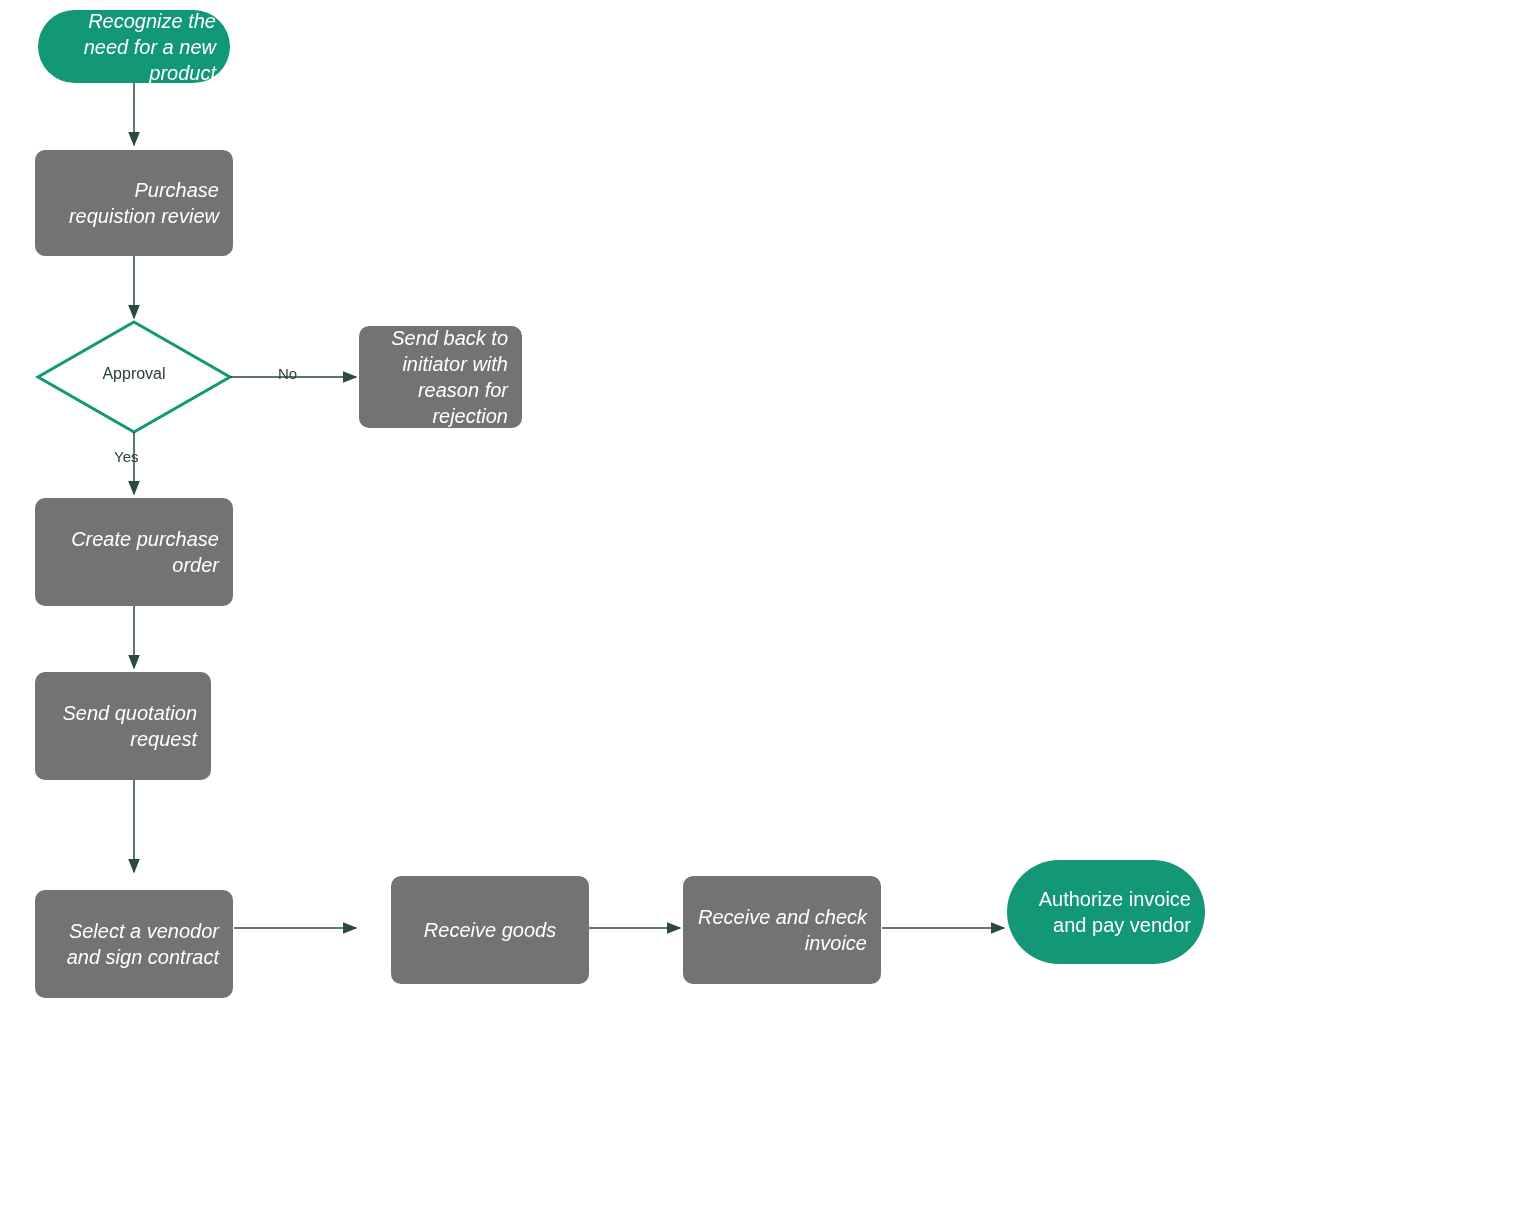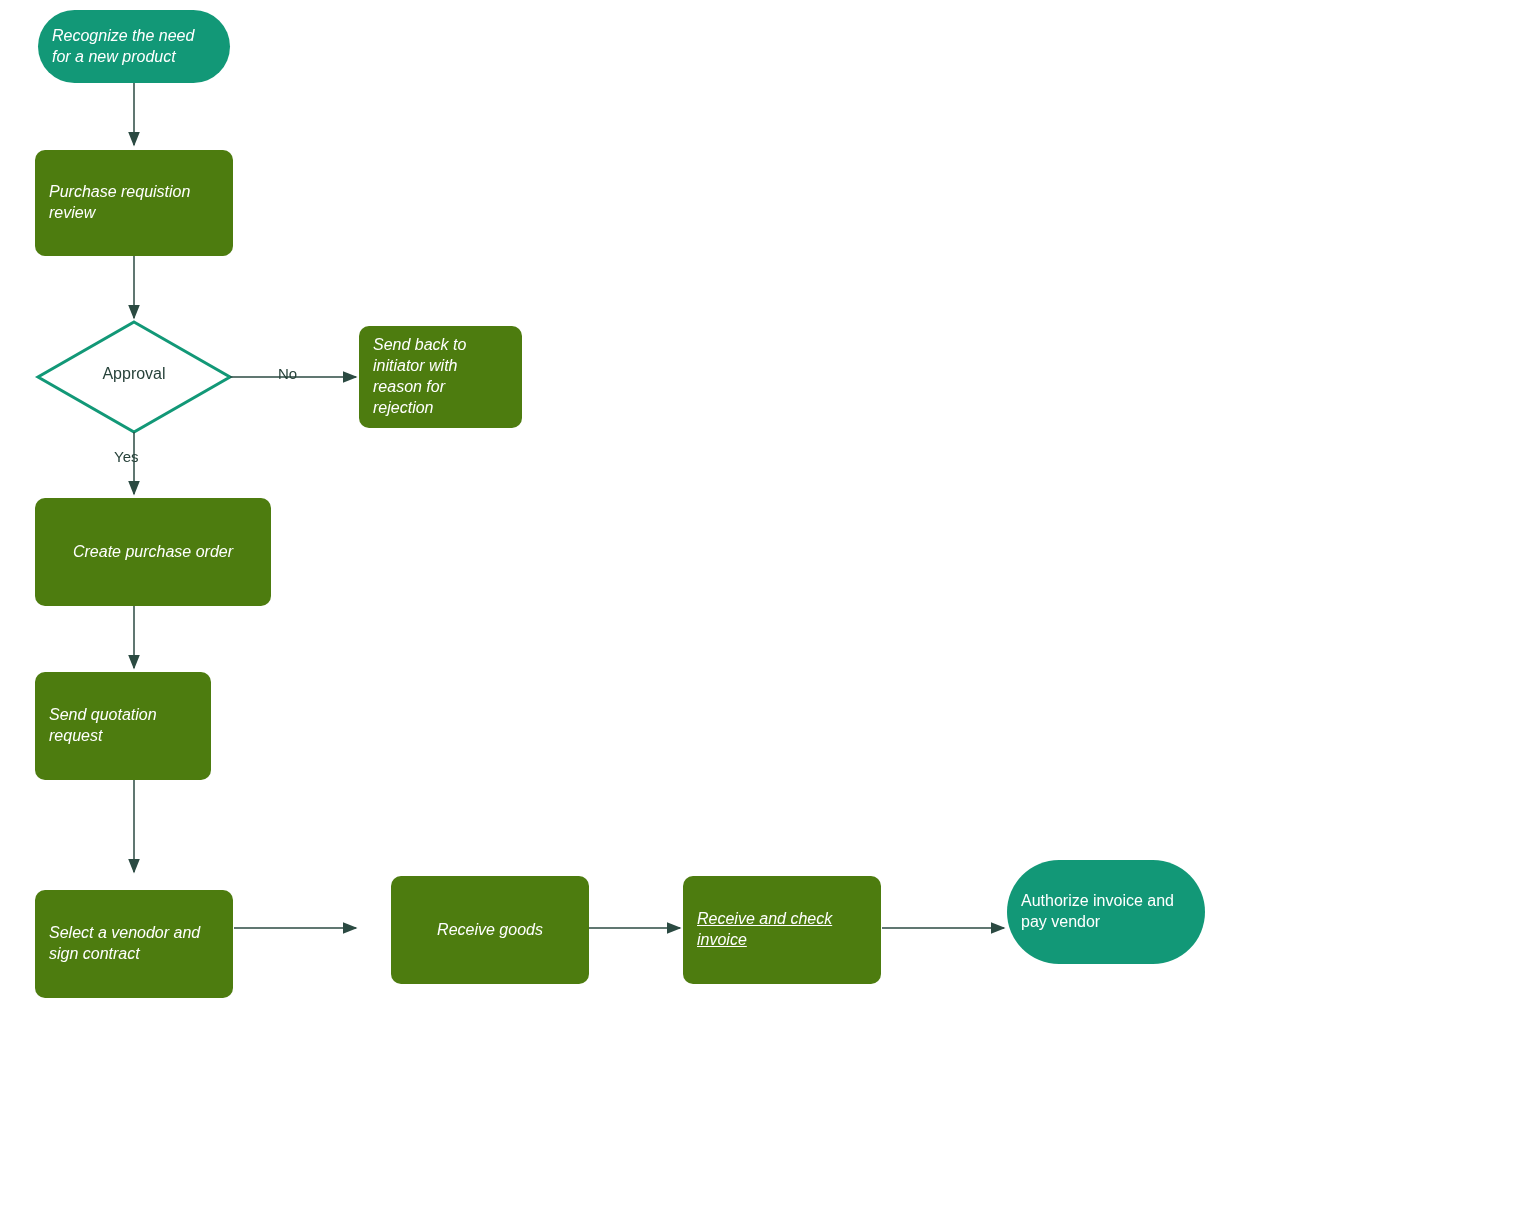--- a/index.html
+++ b/index.html
@@ -12,33 +12,33 @@
     font-style: italic;
     color: #ffffff;
     position: relative;
     overflow: hidden;
   }
   .node {
     position: absolute;
     display: flex;
     align-items: center;
     justify-content: center;
-    text-align: left;
-    font-size: 16px;
+    text-align: right;
+    font-size: 20px;
     line-height: 1.3;
     box-sizing: border-box;
     padding: 8px 14px;
   }
   .terminator {
     background: #129877;
     border-radius: 60px;
     color: #ffffff;
   }
   .process {
-    background: #4d7c0f;
+    background: #737373;
     border-radius: 10px;
     color: #ffffff;
   }
   .decision-label {
     position: absolute;
     color: #27423a;
     font-style: normal;
     font-size: 16px;
     text-align: center;
   }
@@ -97,37 +97,37 @@
 </div>
 
 <div class="decision-label" style="left:78px; top:365px; width:112px;">
   <span>Approval</span>
 </div>
 
 <div class="node process" style="left:359px; top:326px; width:163px; height:102px;">
   <span>Send back to initiator with reason for rejection</span>
 </div>
 
-<div class="node process" style="left:35px; top:498px; width:236px; height:108px;">
+<div class="node process" style="left:35px; top:498px; width:198px; height:108px;">
   <span>Create purchase order</span>
 </div>
 
 <div class="node process" style="left:35px; top:672px; width:176px; height:108px;">
   <span>Send quotation request</span>
 </div>
 
 <div class="node process" style="left:35px; top:876px; width:198px; height:108px;margin-top:14px;">
   <span>Select a venodor and sign contract</span>
 </div>
 
 <div class="node process" style="left:359px; top:876px; width:198px; height:108px;margin-left:32px;">
   <span>Receive goods</span>
 </div>
 
-<div class="node process" style="left:683px; top:876px; width:198px; height:108px;text-decoration:underline;">
+<div class="node process" style="left:683px; top:876px; width:198px; height:108px;">
   <span>Receive and check invoice</span>
 </div>
 
 <div class="node terminator" style="left:1007px; top:860px; width:198px; height:104px; font-style:normal;">
   <span>Authorize invoice and pay vendor</span>
 </div>
 
 <div class="edge-label" style="left:278px; top:365px;">
   <span>No</span>
 </div>

